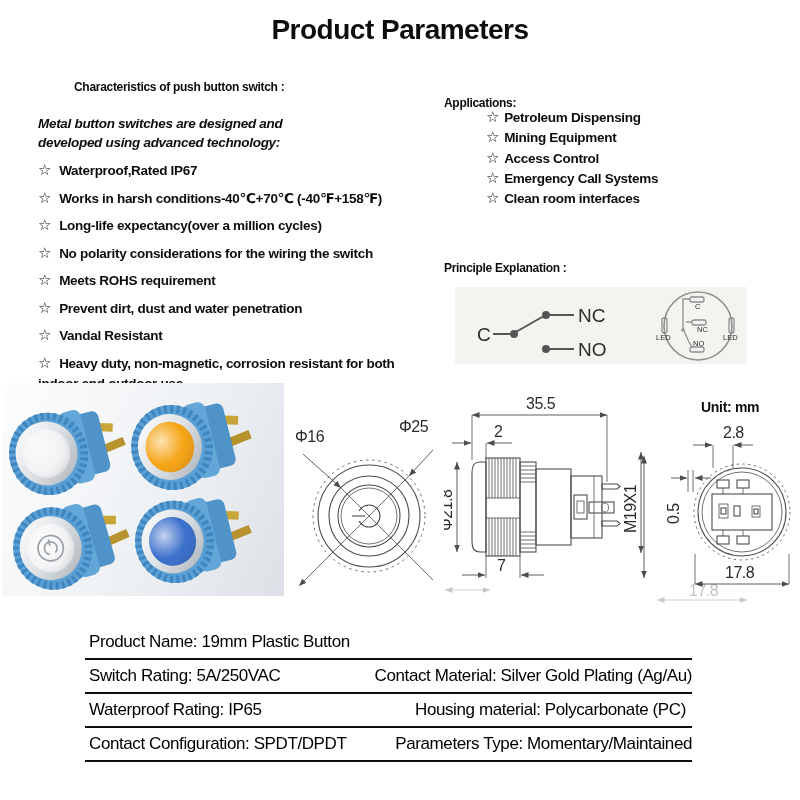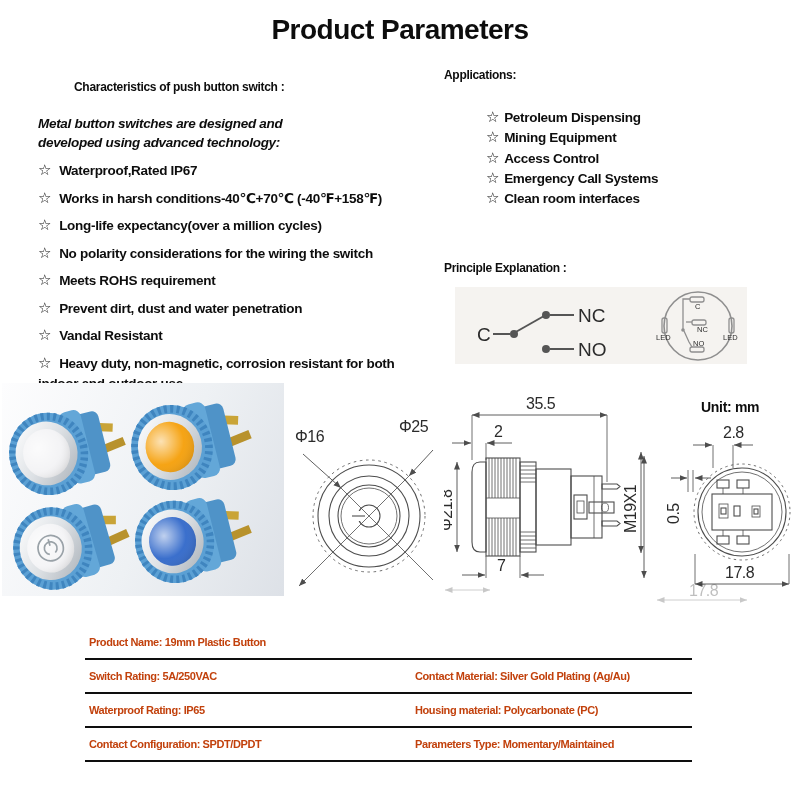--- a/index.html
+++ b/index.html
@@ -5,21 +5,21 @@
   * { margin:0; padding:0; box-sizing:border-box; }
   html,body { background:#ffffff; }
   body { font-family:"Liberation Sans","DejaVu Sans",sans-serif; color:#0d0d0d; }
   .page { position:relative; width:800px; height:800px; background:#fff; overflow:hidden; }
 
   .title { position:absolute; top:14px; left:0; width:800px; text-align:center;
            font-size:28px; font-weight:700; letter-spacing:-0.5px; }
 
   .h2 { position:absolute; font-size:12px; font-weight:700; letter-spacing:-0.3px;margin-left:36px; }
   .char-heading { left:38px; top:80px; }
-  .apps-heading { left:408px; top:68px; }
+  .apps-heading { left:408px; top:96px; }
   .principle-heading { left:408px; top:261px; }
 
   .char-intro { position:absolute; left:38px; top:114px; width:390px;
                 font-size:13.5px; font-weight:700; letter-spacing:-0.3px; line-height:19px;font-style:italic; }
 
   .char-list { position:absolute; left:38px; top:160px; width:388px; }
   .char-list .bullet { font-size:13.5px; font-weight:700; letter-spacing:-0.3px;
                        line-height:20px; margin-bottom:6.5px; }
   .apps-list { position:absolute; left:486px; top:107px; }
   .apps-list .bullet { font-size:13.5px; font-weight:700; letter-spacing:-0.3px; line-height:19.3px; }
@@ -48,21 +48,21 @@
                 letter-spacing:-0.3px; }
 
   svg text { font-family:"Liberation Sans","DejaVu Sans",sans-serif; fill:#2b2b2b; }
   .dim-t { font-size:16px; letter-spacing:-0.5px; }
   .line  { stroke:#4d4d4d; stroke-width:1.1; fill:none; }
   .thin  { stroke:#4d4d4d; stroke-width:0.8; fill:none; }
   .dimln { stroke:#4d4d4d; stroke-width:0.9; fill:none; }
 
   .spec-table { position:absolute; left:85px; top:626px; width:607px; }
   .spec-row { display:flex; height:34px; align-items:center; border-bottom:2px solid #0e0e0e; }
-  .spec-cell { font-size:11px; font-weight:700; letter-spacing:-0.4px; color:#c2410c; white-space:nowrap; }
+  .spec-cell { font-size:17px; font-weight:400; letter-spacing:-0.4px; color:#000000; white-space:nowrap; }
   .spec-cell.c-left { width:330px; padding-left:4px; }
   .spec-cell.c-right { flex:1; }
 </style>
 </head>
 <body>
 
 <svg width="0" height="0" style="position:absolute" aria-hidden="true">
   <defs>
     <marker id="mE" markerWidth="9" markerHeight="7" refX="7.5" refY="3" orient="auto" markerUnits="userSpaceOnUse">
       <path d="M0,0L7.5,3L0,6Z" fill="#4d4d4d"></path>

